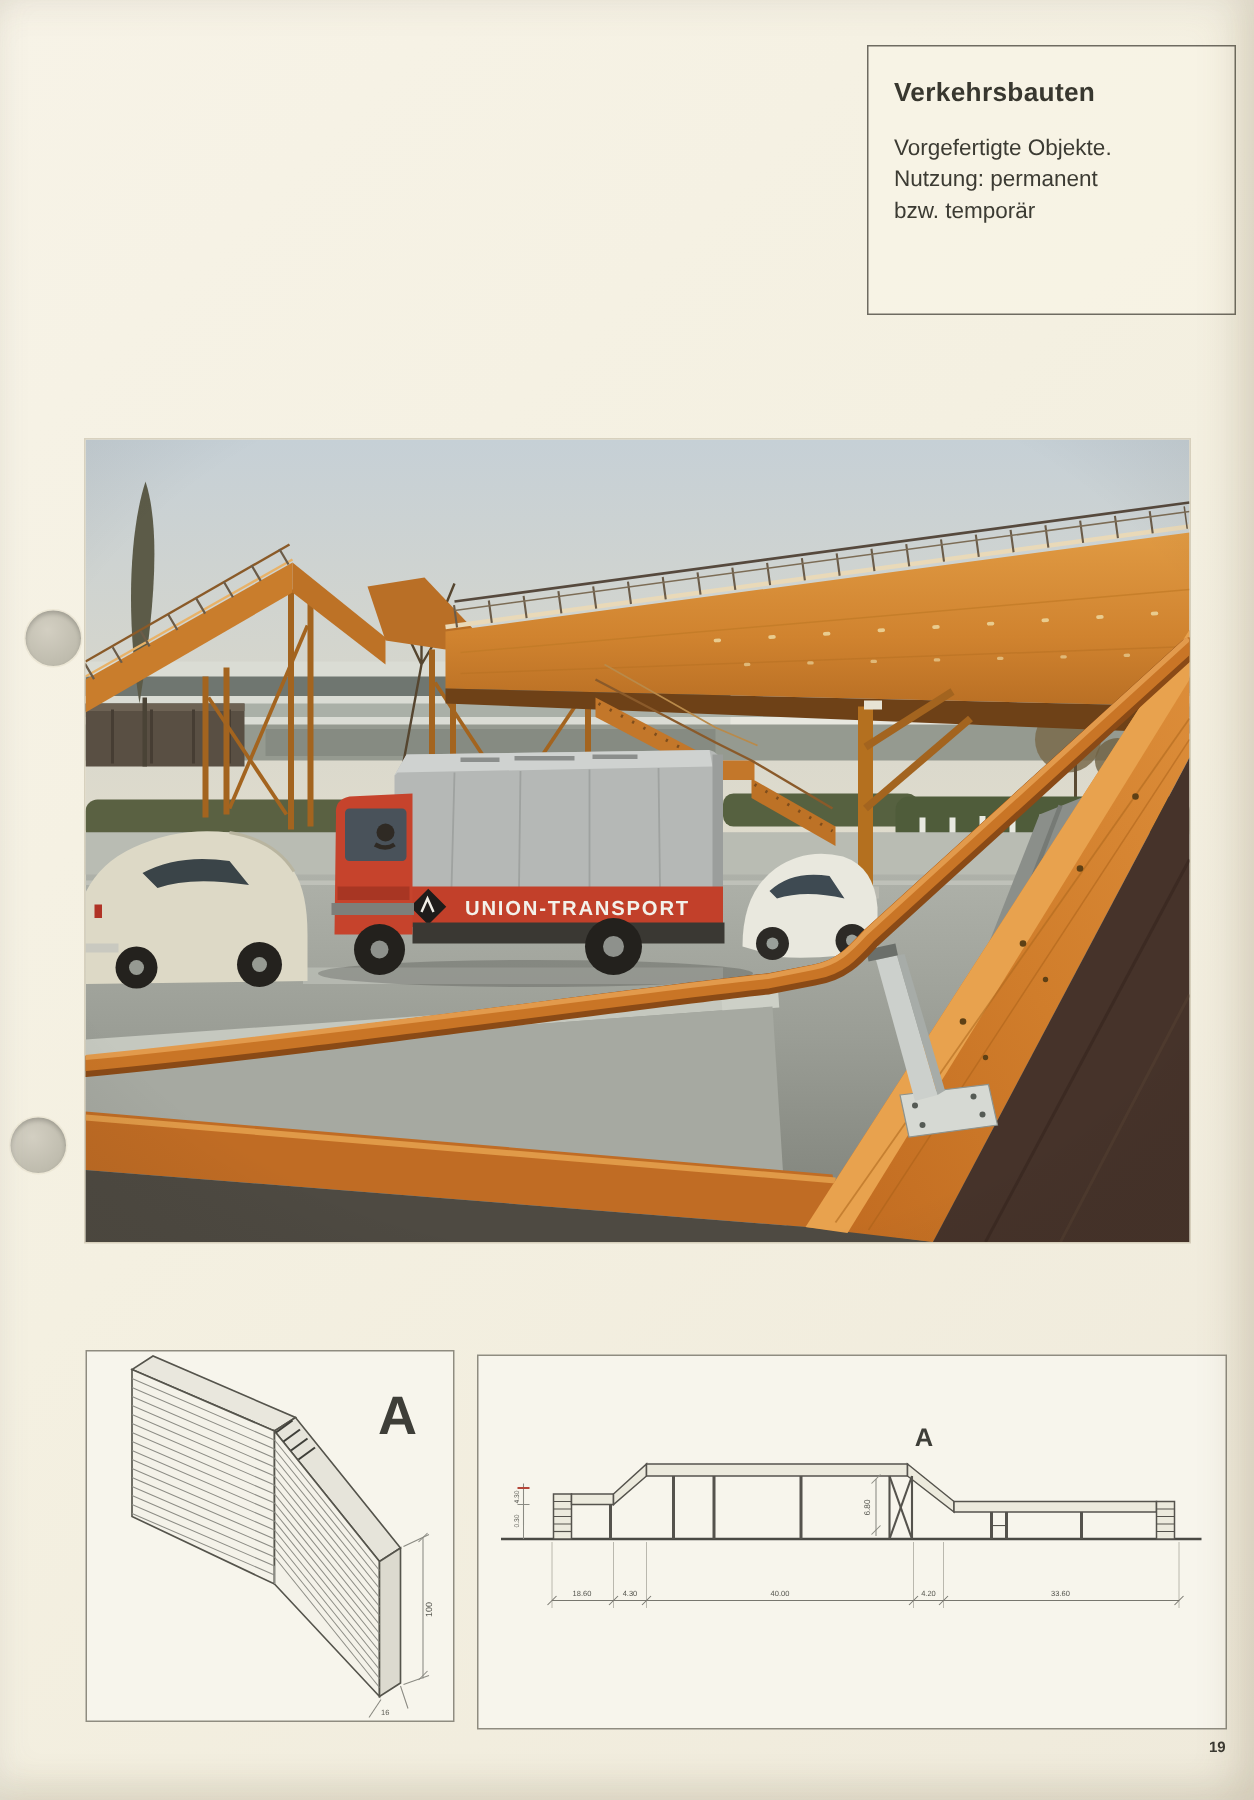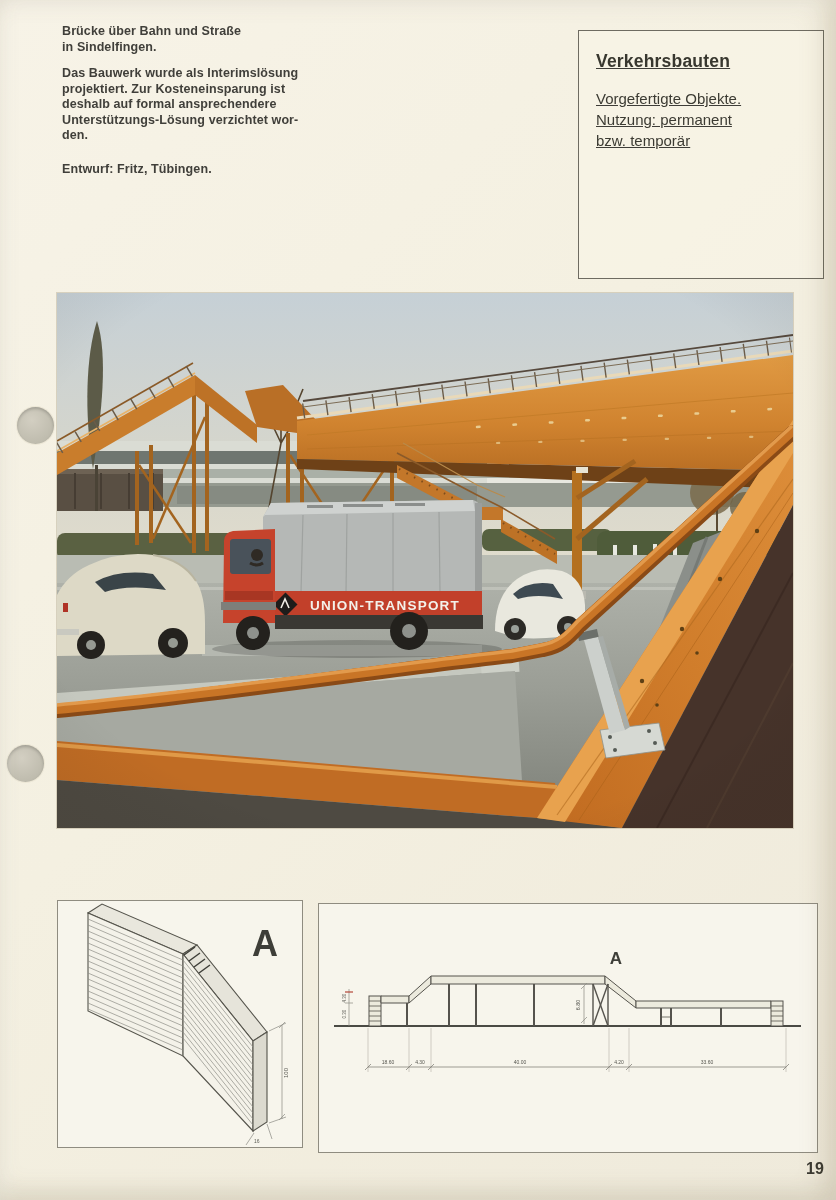--- a/index.html
+++ b/index.html
@@ -22,56 +22,45 @@
   .hole2{left:7px;top:745px;}
 
   .caption{position:absolute;left:62px;top:24px;width:276px;}
   .caption p{
     margin:0 0 11px 0;font-size:12.5px;line-height:15.5px;font-weight:bold;
     white-space:pre-line;letter-spacing:.1px;color:#403f3a;
   }
   .caption p.entwurf{margin-top:18px;}
 
   .info-box{
-    position:absolute;left:578px;top:30px;width:246px;height:249px;
+    position:absolute;left:578px;top:30px;width:246px;height:180px;
     border:1.5px solid #6e6b61;background:rgba(250,246,232,.5);box-sizing:border-box;
     padding:20px 16px 0 17px;
-    text-decoration:underline;
   }
   .info-box h1{margin:0 0 17px 0;font-size:17.5px;line-height:20px;font-weight:bold;color:#38372f;letter-spacing:.2px;}
   .info-box p{margin:0;font-size:15px;line-height:21px;font-weight:normal;color:#3c3b33;white-space:pre-line;}
   .info-box p.note{}
 
   .photo{position:absolute;left:57px;top:293px;width:736px;height:535px;outline:1px solid rgba(160,150,120,.35);}
   .photo svg{display:block;}
 
   .draw-box{position:absolute;background:#f7f5ec;border:1px solid #8f8c80;box-sizing:border-box;}
   .draw-left{left:57px;top:900px;width:246px;height:248px;}
   .draw-right{left:318px;top:903px;width:500px;height:250px;}
 
-  .page-number{position:absolute;left:806px;top:1160px;font-size:16px;font-weight:bold;color:#3a3932;}
+  .page-number{position:absolute;left:806px;top:1160px;font-size:10px;font-weight:bold;color:#3a3932;}
 </style>
 </head>
 <body>
 
 <div class="page">
 
   <div class="hole hole1"></div>
   <div class="hole hole2"></div>
 
-  <div class="caption">
-    <p>Brücke über Bahn und Straße
-in Sindelfingen.</p>
-    <p>Das Bauwerk wurde als Interimslösung
-projektiert. Zur Kosteneinsparung ist
-deshalb auf formal ansprechendere
-Unterstützungs-Lösung verzichtet wor-
-den.</p>
-    <p class="entwurf">Entwurf: Fritz, Tübingen.</p>
-  </div>
 
   <div class="info-box">
     <h1>Verkehrsbauten</h1>
     <p class="note">Vorgefertigte Objekte.
 Nutzung: permanent
 bzw. temporär</p>
   </div>
 
   <div class="photo">
     <svg width="736" height="535" viewBox="0 0 736 535">

